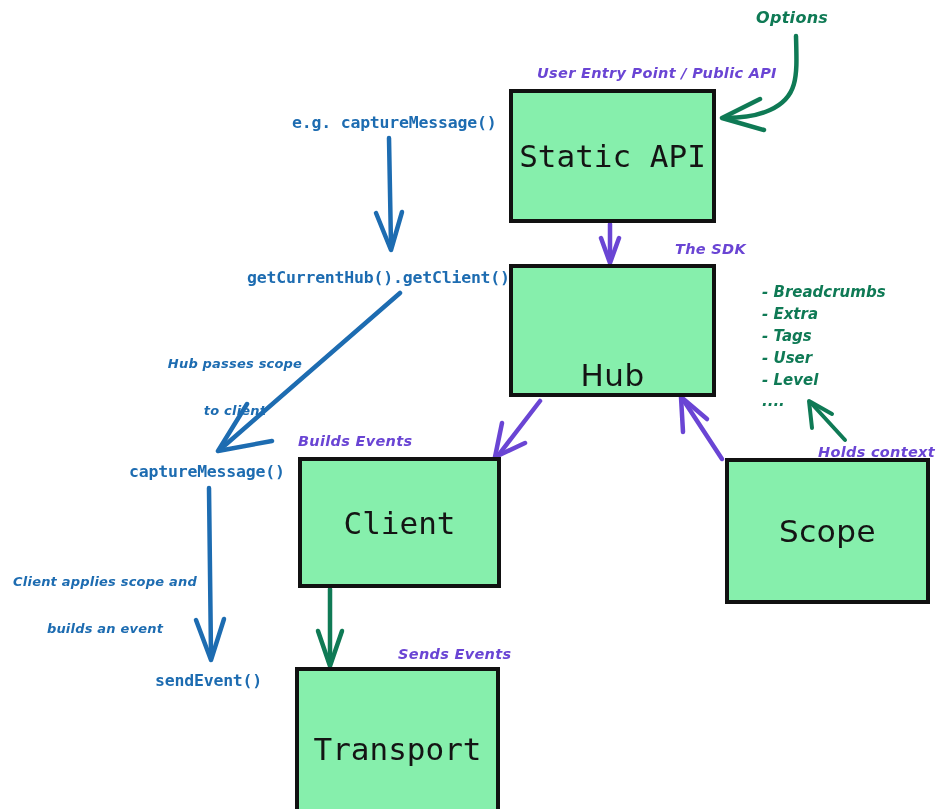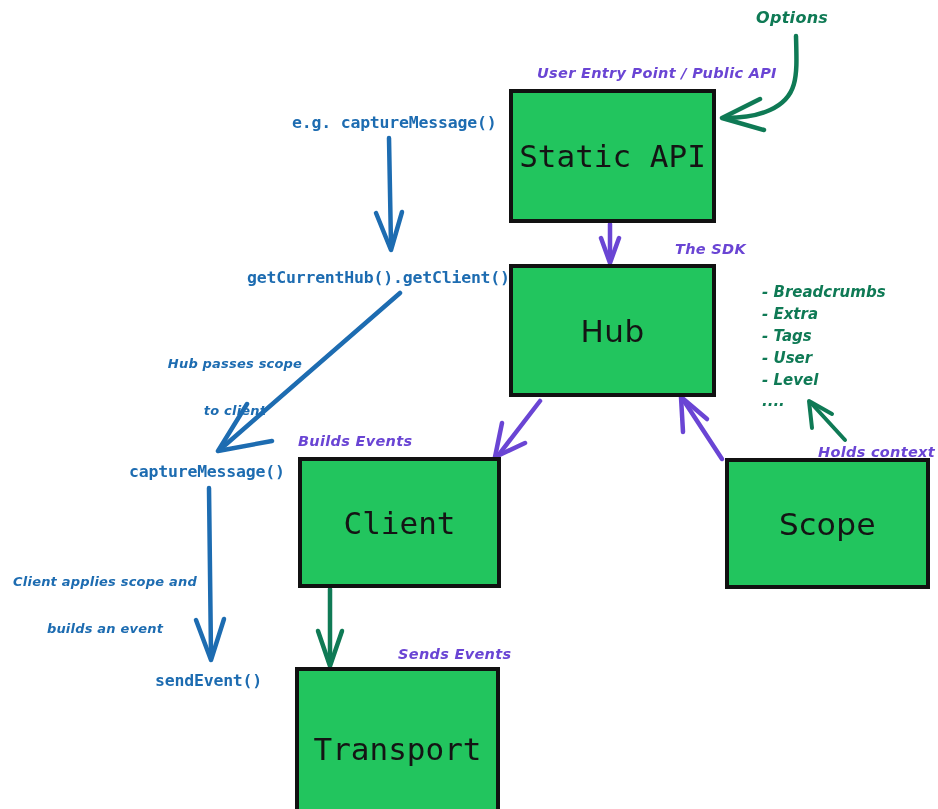--- a/index.html
+++ b/index.html
@@ -22,21 +22,21 @@
     position: absolute;
     left: 0;
     top: 0;
     width: 938px;
     height: 809px;
     pointer-events: none;
   }
   .node {
     position: absolute;
     box-sizing: border-box;
-    background: #22c55e;
+    background: #86efac;
     border: 4px solid #111111;
     display: flex;
     align-items: center;
     justify-content: center;
     z-index: 3;
   }
   .node-label {
     font-family: "DejaVu Sans Mono", monospace;
     font-size: 31px;
     color: #141414;
@@ -149,29 +149,29 @@
     <g>
       <path d="M 330 589 L 330 660" stroke="#0f7a55" stroke-width="4.5" fill="none" stroke-linecap="round"></path>
       <path d="M 318 631 L 330 666 L 342 631" stroke="#0f7a55" stroke-width="4.5" fill="none" stroke-linecap="round" stroke-linejoin="round"></path>
     </g>
   </svg>
 
   <div class="node" style="left:509px; top:89px; width:207px; height:134px;">
     <span class="node-label">Static API</span>
   </div>
 
-  <div class="node" style="left:509px; top:264px; width:207px; height:133px;">
+  <div class="node" style="left:509px; top:264px; width:207px; height:133px;align-items:flex-end;">
     <span class="node-label sans">Hub</span>
   </div>
 
   <div class="node" style="left:298px; top:457px; width:203px; height:131px;">
     <span class="node-label">Client</span>
   </div>
 
-  <div class="node" style="left:725px; top:458px; width:205px; height:131px;">
+  <div class="node" style="left:725px; top:458px; width:205px; height:146px;">
     <span class="node-label sans">Scope</span>
   </div>
 
   <div class="node" style="left:295px; top:667px; width:205px; height:164px;">
     <span class="node-label">Transport</span>
   </div>
 
   <div class="ann ann-hand-green" style="left:756px; top:8px; font-size:16px;">Options</div>
 
   <div class="ann ann-hand-purple" style="left:497px; top:65px;margin-left:40px;">User Entry Point / Public API</div>

